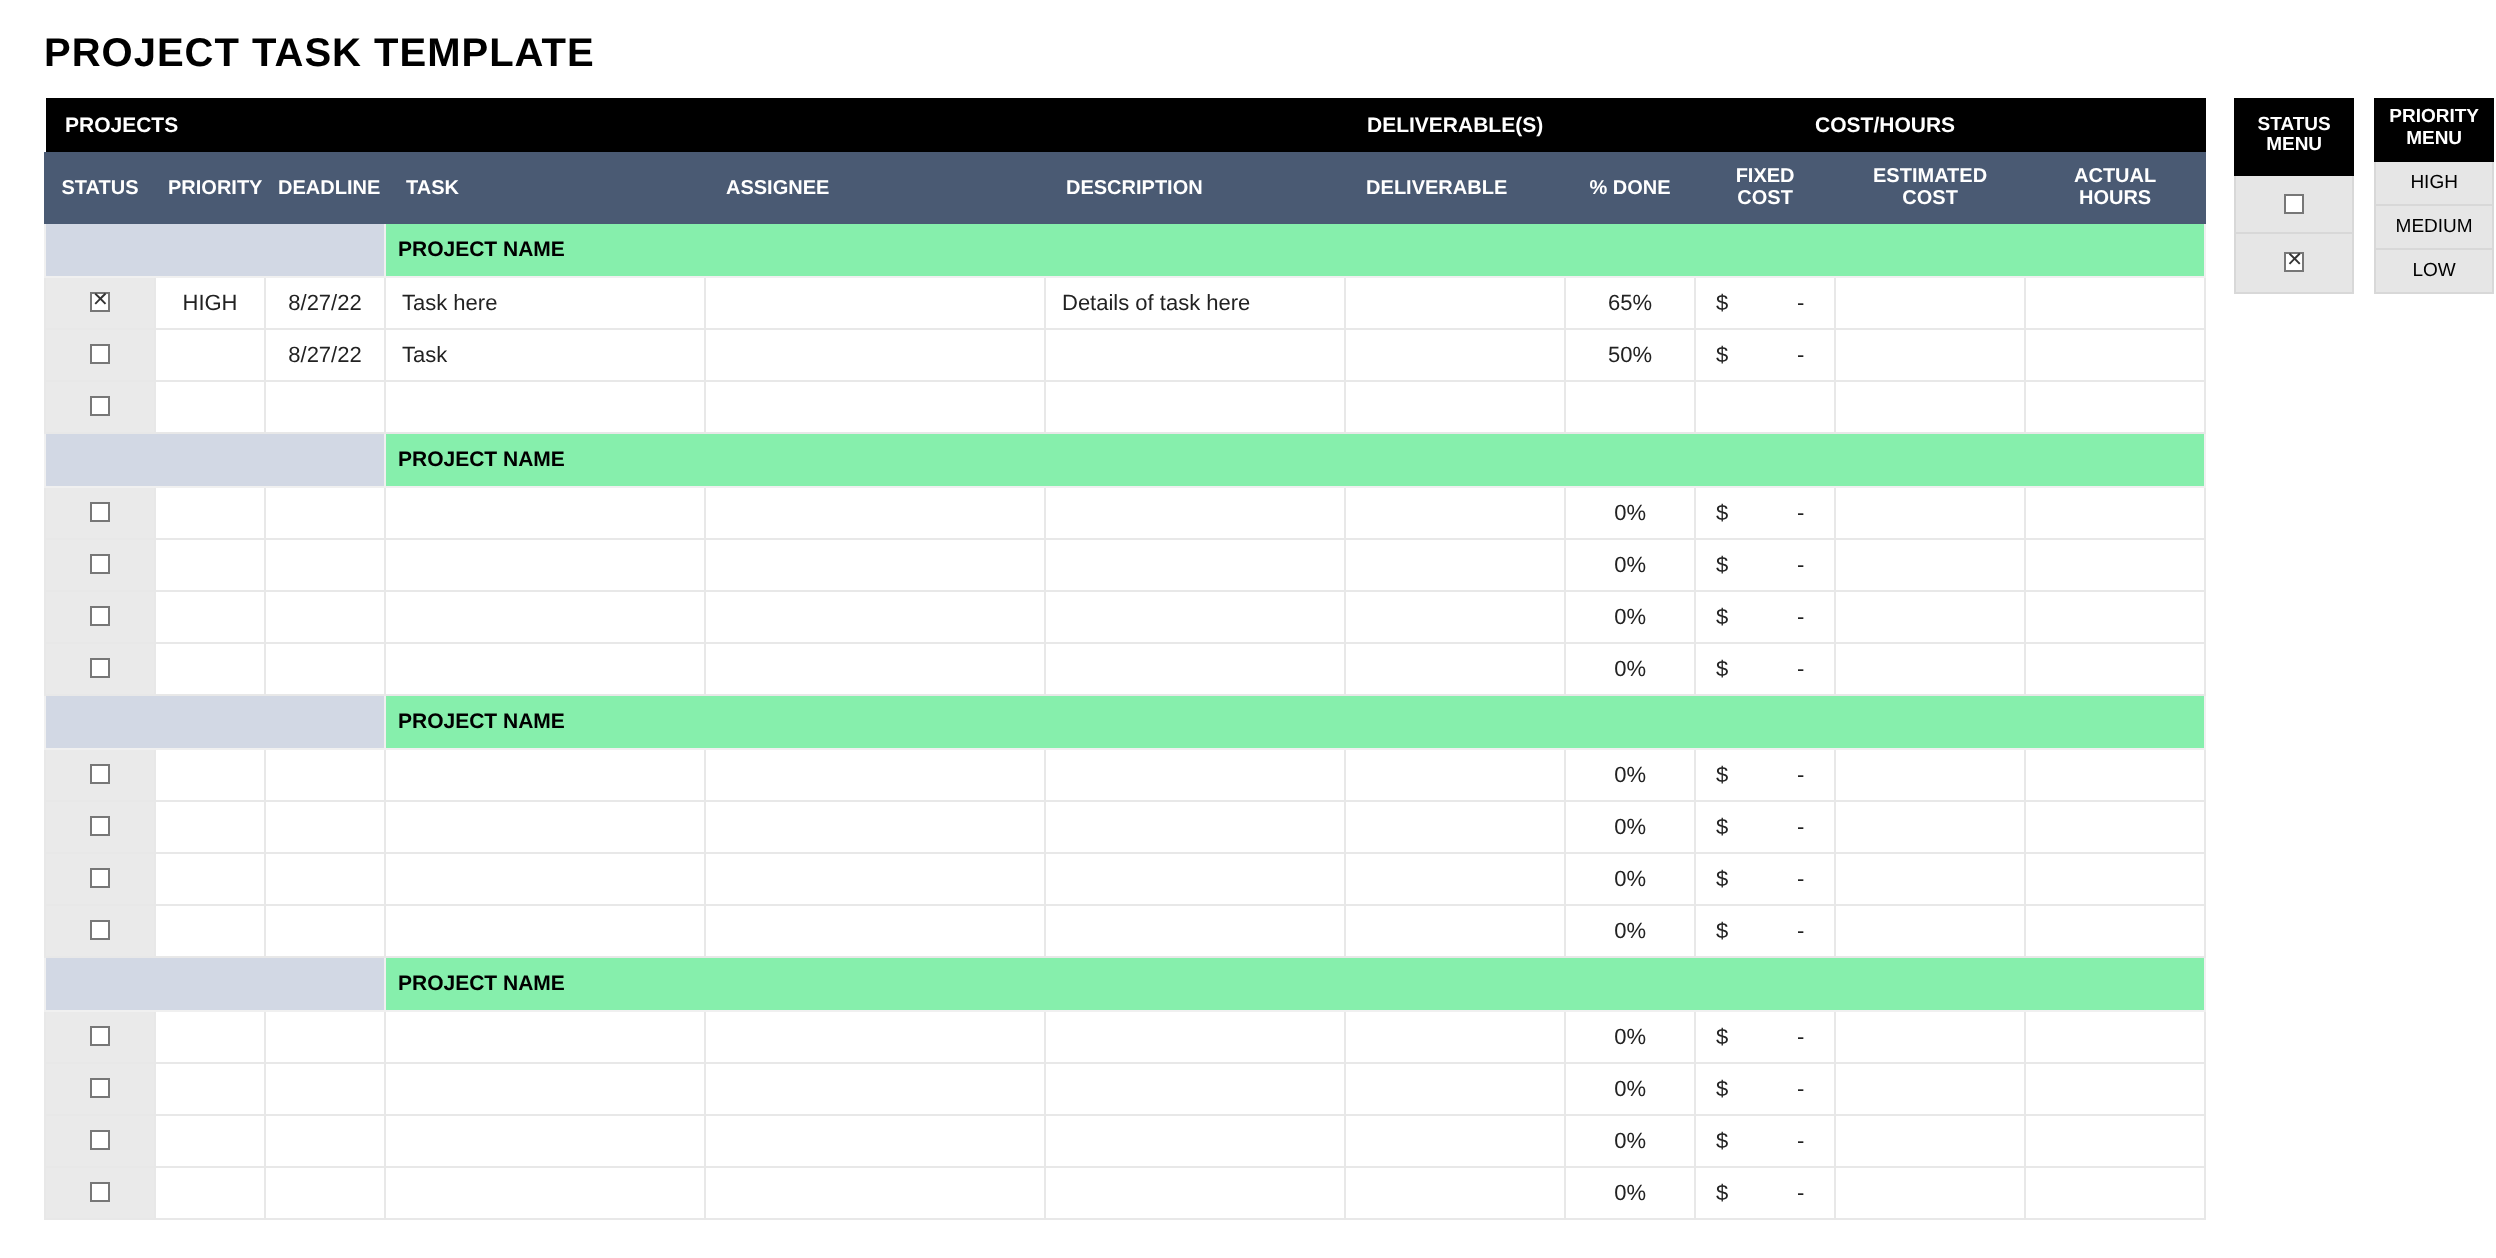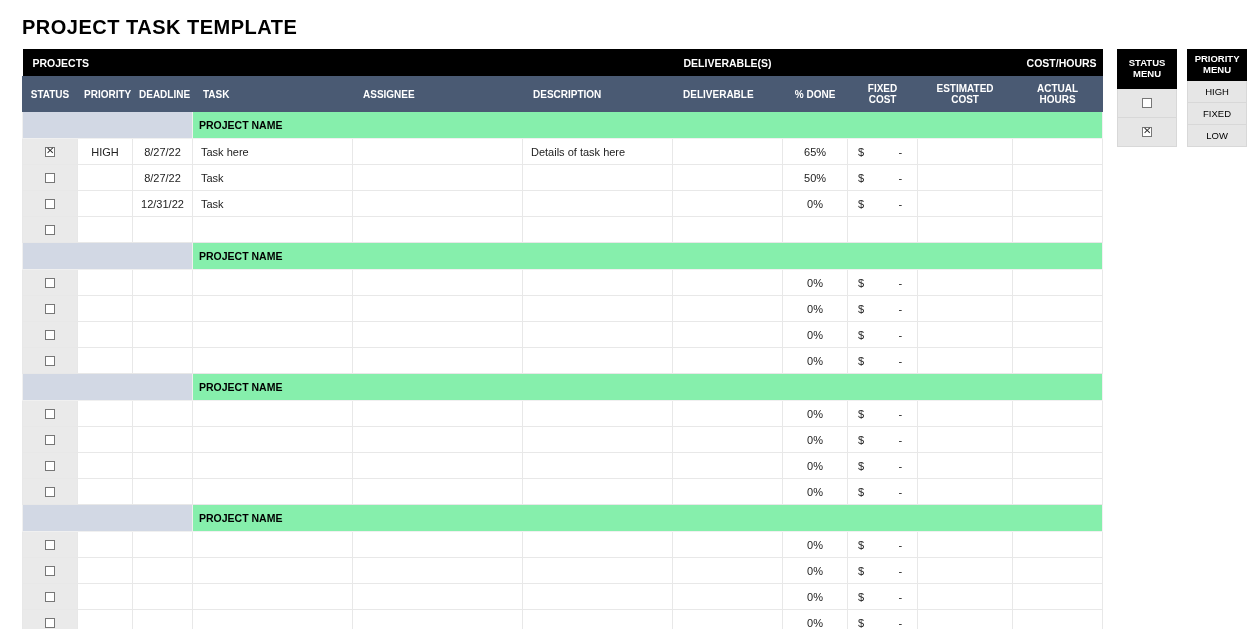--- a/index.html
+++ b/index.html
@@ -35,21 +35,21 @@
     background: #000;
     color: #fff;
     font-weight: 700;
     font-size: 10.5px;
     padding: 8px 6px 7px 6px;
     border: none;
     text-transform: uppercase;
     margin-top: 20px;
   }
   tr.top-band td.lead { text-align: left; padding-left: 10px; }
-  tr.top-band td.center { text-align: right; }
+  tr.top-band td.center { text-align: center; }
   tr.top-band td.left   { text-align: center; }
 
   
   tr.sub-head td {
     background: #4a5a73;
     color: #fff;
     font-weight: 700;
     font-size: 10px;
     padding: 6px 6px;
     text-align: center;
@@ -196,33 +196,20 @@
             <td class="cell-inner left"></td>
             <td class="cell-inner left"></td>
             <td class="cell-inner center">50%</td>
             <td class="money"><span class="cur">$</span><span class="dash">-</span></td>
             <td class="cell-inner "></td>
             <td class="cell-inner "></td>
           </tr>
           <tr class="task">
             <td class="status-cell"><span class="chk"></span></td>
             <td class="cell-inner center"></td>
-            <td class="cell-inner center">12/31/22</td>
-            <td class="cell-inner left">Task</td>
-            <td class="cell-inner left"></td>
-            <td class="cell-inner left"></td>
-            <td class="cell-inner left"></td>
-            <td class="cell-inner center">0%</td>
-            <td class="money"><span class="cur">$</span><span class="dash">-</span></td>
-            <td class="cell-inner "></td>
-            <td class="cell-inner "></td>
-          </tr>
-          <tr class="task">
-            <td class="status-cell"><span class="chk"></span></td>
-            <td class="cell-inner center"></td>
             <td class="cell-inner center"></td>
             <td class="cell-inner left"></td>
             <td class="cell-inner left"></td>
             <td class="cell-inner left"></td>
             <td class="cell-inner left"></td>
             <td class="cell-inner center"></td>
             <td class="money"></td>
             <td class="cell-inner "></td>
             <td class="cell-inner "></td>
           </tr>
@@ -423,21 +410,21 @@
             <td>
         <span>PRIORITY</span><br><span>MENU</span>
       </td>
           </tr>
       </tbody>
         <tbody id="priority-menu-body">
           <tr class="mrow">
             <td>HIGH</td>
           </tr>
           <tr class="mrow">
-            <td>FIXED</td>
+            <td>MEDIUM</td>
           </tr>
           <tr class="mrow">
             <td>LOW</td>
           </tr>
         </tbody>
     </table>
   </div>
 </div>
 
 </body></html>

